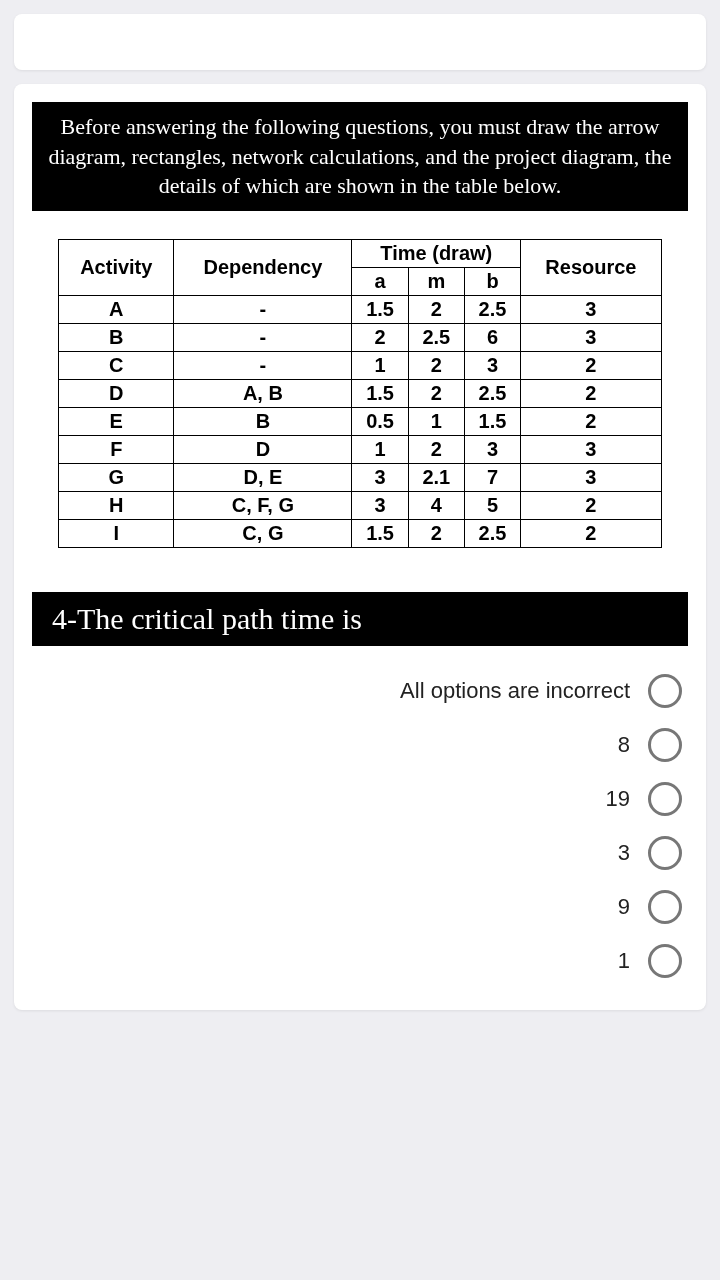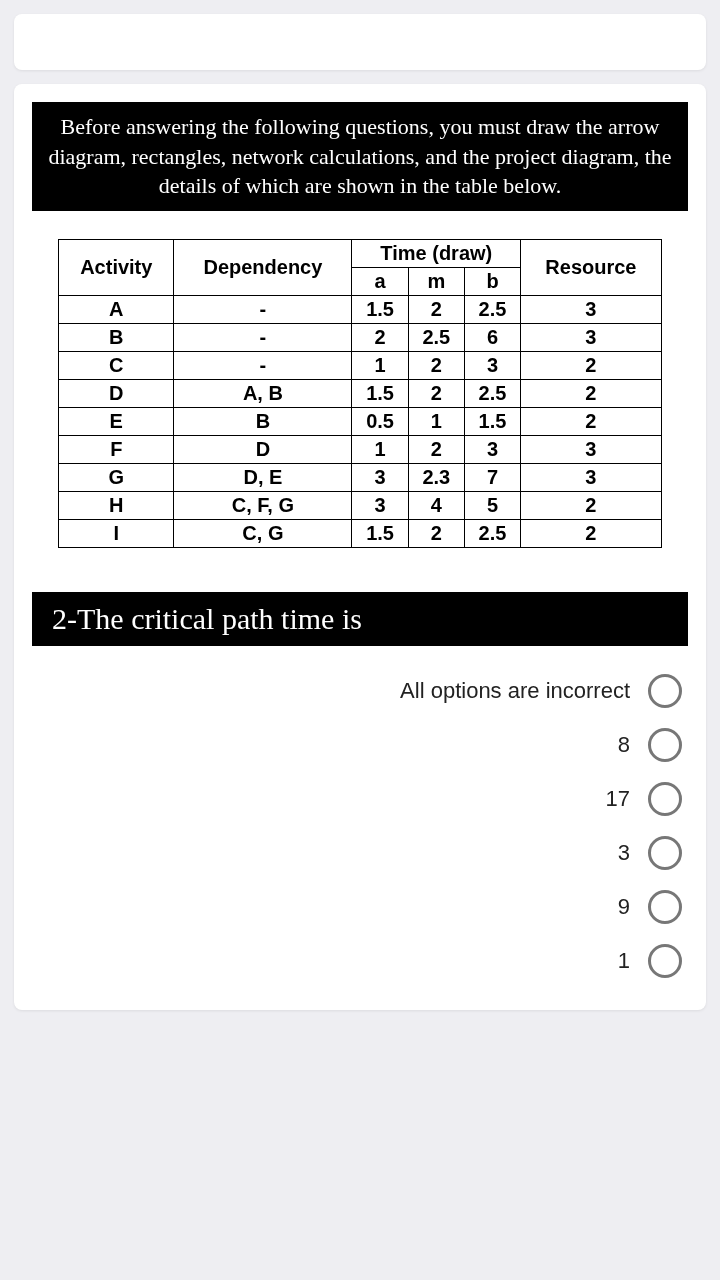--- a/index.html
+++ b/index.html
@@ -145,21 +145,21 @@
           <td>D</td>
           <td>1</td>
           <td>2</td>
           <td>3</td>
           <td>3</td>
         </tr>
         <tr>
           <td>G</td>
           <td>D, E</td>
           <td>3</td>
-          <td>2.3</td>
+          <td>2.1</td>
           <td>7</td>
           <td>3</td>
         </tr>
         <tr>
           <td>H</td>
           <td>C, F, G</td>
           <td>3</td>
           <td>4</td>
           <td>5</td>
           <td>2</td>
@@ -168,33 +168,33 @@
           <td>I</td>
           <td>C, G</td>
           <td>1.5</td>
           <td>2</td>
           <td>2.5</td>
           <td>2</td>
         </tr>
       </tbody>
   </table>
 
-  <div class="question-bar">2-The critical path time is</div>
+  <div class="question-bar">4-The critical path time is</div>
 
   <div class="options" id="options">
       <div class="opt">
         <span>All options are incorrect</span>
         <span class="radio"></span>
       </div>
       <div class="opt">
         <span>8</span>
         <span class="radio"></span>
       </div>
       <div class="opt">
-        <span>17</span>
+        <span>19</span>
         <span class="radio"></span>
       </div>
       <div class="opt">
         <span>3</span>
         <span class="radio"></span>
       </div>
       <div class="opt">
         <span>9</span>
         <span class="radio"></span>
       </div>

